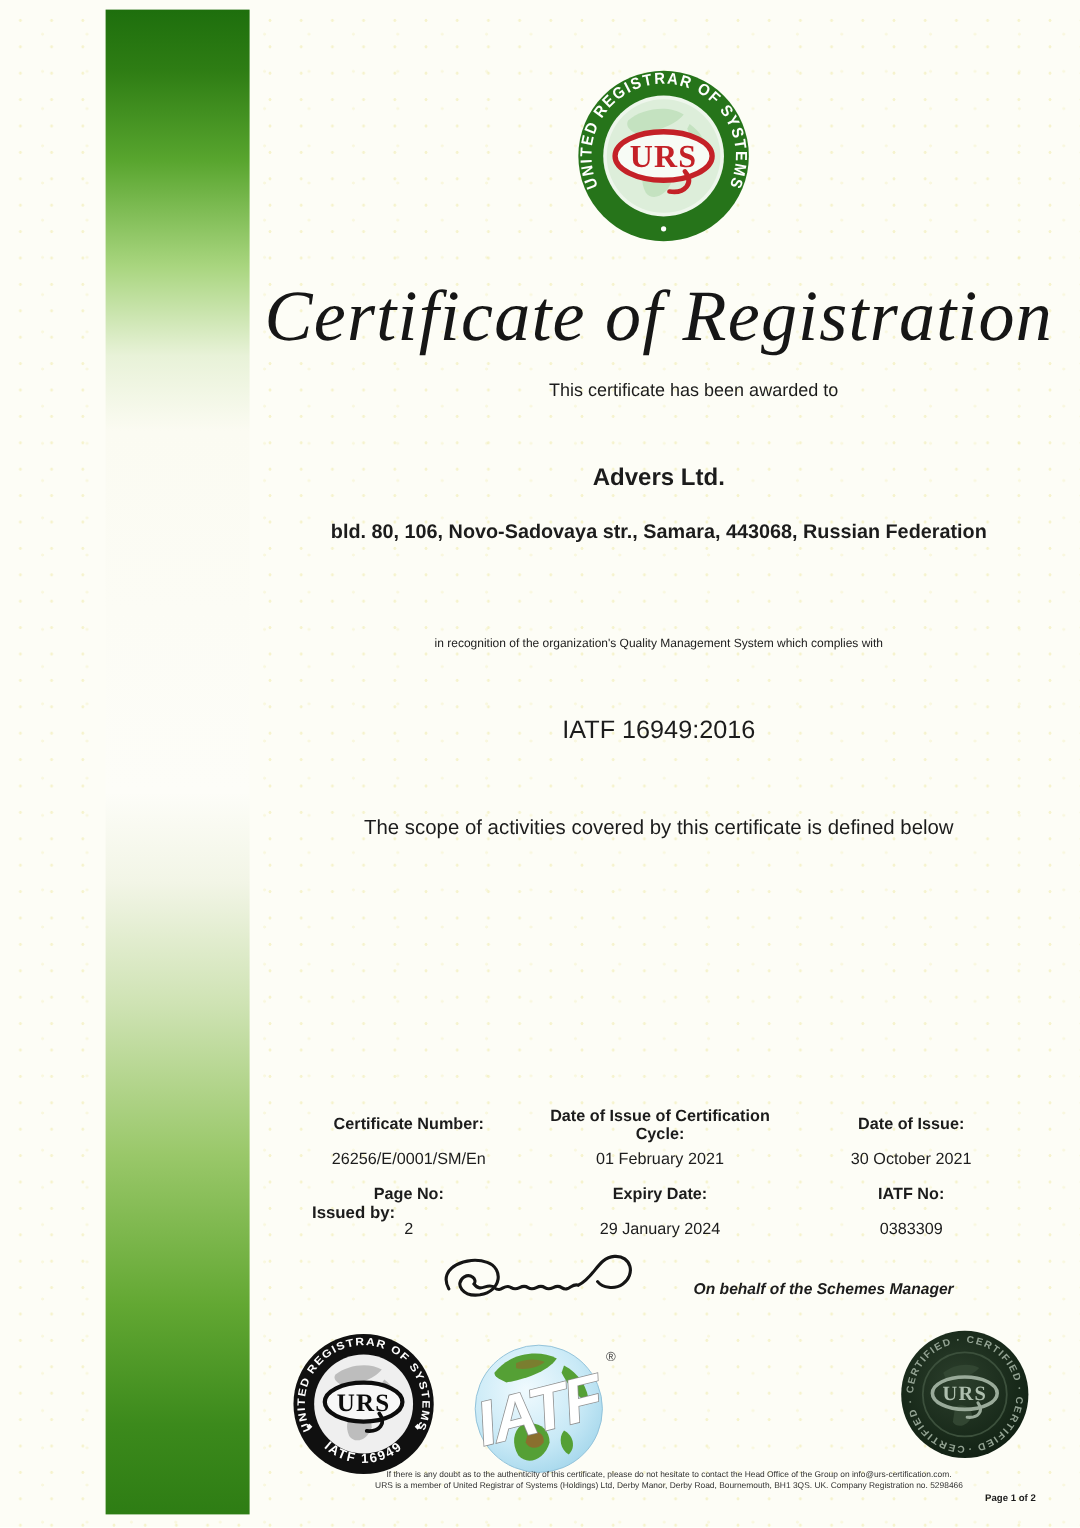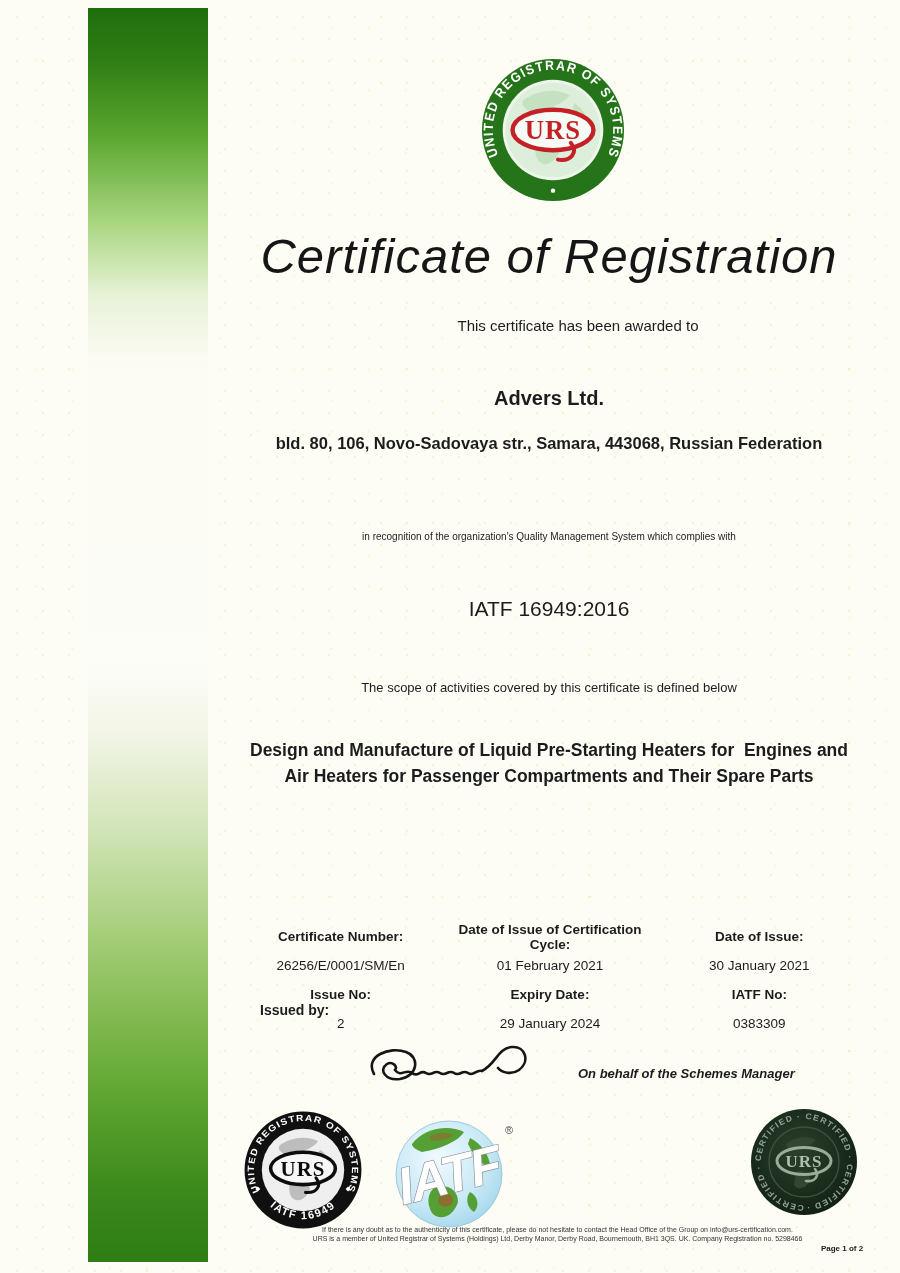--- a/index.html
+++ b/index.html
@@ -16,28 +16,28 @@
   }
   .abs{position:absolute;}
   .ctr{left:208px;width:682px;text-align:center;}
   .green-bar{
     left:88px;top:8px;width:120px;height:1254px;
     background:linear-gradient(180deg,
       #1e6f0d 0%, #2e7d14 4%, #58a52e 10%, #a8d57e 17%, #e8f2d8 23%,
       #fbfbf2 28%, #fdfdf8 52%, #f2f5e6 58%, #cfe3b4 66%, #9ac86a 76%,
       #63a833 86%, #3c8a1c 94%, #2e7d14 100%);
   }
-  .title{top:226px;font-family:Liberation Sans, sans-serif;font-style:italic;
-    font-size:49px;line-height:1.25;color:#161616;letter-spacing:1px;}
+  .title{top:226px;font-family:Liberation Serif, serif;font-style:italic;
+    font-size:60px;line-height:1.25;color:#161616;letter-spacing:1px;}
   .intro{top:317px;font-size:15px;padding-left:29px;}
   .company-name{top:387px;font-size:20px;font-weight:bold;}
   .company-address{top:434px;font-size:16.5px;font-weight:bold;}
   .recognition{top:531px;font-size:10px;}
   .standard{top:597px;font-size:21px;font-weight:normal;}
-  .scope-intro{top:680px;font-size:13px;}
+  .scope-intro{top:680px;font-size:17px;}
   .scope{top:737px;font-size:17.5px;font-weight:bold;line-height:26px;white-space:pre-wrap;}
   .details{left:236px;top:922px;width:628px;display:grid;
     grid-template-columns:repeat(3,1fr);grid-auto-rows:29px;align-items:center;
     text-align:center;font-size:13.5px;}
   .d-label{font-weight:bold;}
   .issued-label{left:260px;top:1002px;font-size:14px;font-weight:bold;}
   .signature{left:356px;top:1042px;}
   .behalf{left:578px;top:1066px;font-size:13px;font-weight:bold;font-style:italic;}
   .seal1{left:479px;top:56px;}
   .seal2{left:243px;top:1110px;}
@@ -83,30 +83,29 @@
   <div class="abs ctr company-name">Advers Ltd.</div>
 
   <div class="abs ctr company-address">bld. 80, 106, Novo-Sadovaya str., Samara, 443068, Russian Federation</div>
 
   <div class="abs ctr recognition">in recognition of the organization's Quality Management System which complies with</div>
 
   <div class="abs ctr standard">IATF 16949:2016</div>
 
   <div class="abs ctr scope-intro">The scope of activities covered by this certificate is defined below</div>
 
-  <div class="abs ctr scope"><div>Design and Manufacture of Liquid Pre-Starting Heaters for  Engines and</div><div>Air Heaters for Passenger Compartments and Their Spare Parts</div></div>
 
   <div class="abs details">
     <div class="d-label">Certificate Number:</div>
     <div class="d-label">Date of Issue of Certification Cycle:</div>
     <div class="d-label">Date of Issue:</div>
     <div class="d-value">26256/E/0001/SM/En</div>
     <div class="d-value">01 February 2021</div>
-    <div class="d-value">30 January 2021</div>
-    <div class="d-label">Issue No:</div>
+    <div class="d-value">30 October 2021</div>
+    <div class="d-label">Page No:</div>
     <div class="d-label">Expiry Date:</div>
     <div class="d-label">IATF No:</div>
     <div class="d-value">2</div>
     <div class="d-value">29 January 2024</div>
     <div class="d-value">0383309</div>
   </div>
 
   <div class="abs issued-label">Issued by:</div>
 
   <svg class="abs signature" width="215" height="60" viewBox="0 0 215 60">

